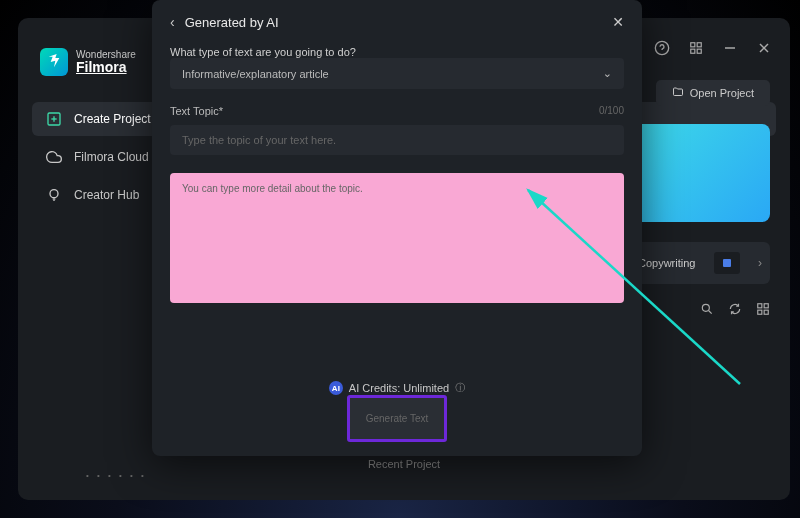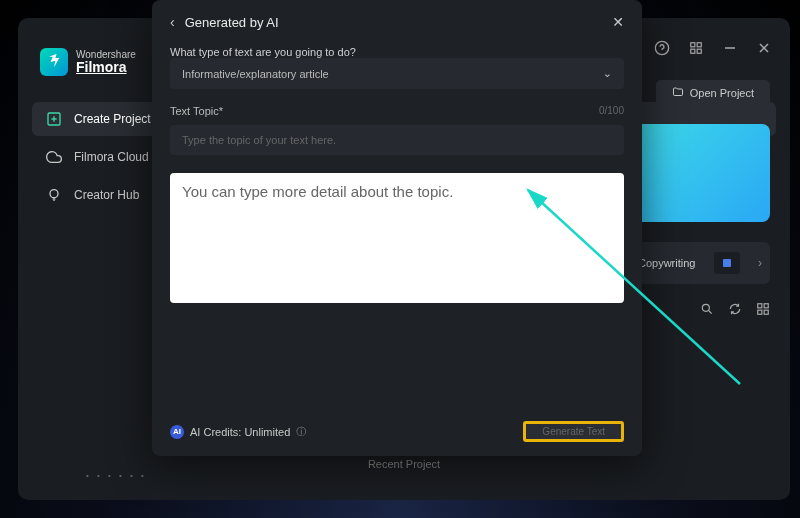--- a/index.html
+++ b/index.html
@@ -33,26 +33,26 @@
 .modal-head { display: flex; align-items: center; justify-content: space-between; margin-bottom: 16px; }
 .modal-head .left { display: flex; align-items: center; gap: 10px; }
 .modal-head .back { color: #ccc; font-size: 14px; }
 .modal-head .title { color: #e8e8e8; font-size: 13px; font-weight: 500; }
 .modal-head .close { color: #ccc; font-size: 14px; cursor: pointer; }
 .q1 { color: #d0d0d0; font-size: 11px; }
 .select-box { background: #262a30; border-radius: 4px; padding: 9px 12px; display: flex; justify-content: space-between; align-items: center; color: #bbb; font-size: 11px; margin-bottom: 16px; text-align: center; }
 .field-label { display: flex; justify-content: space-between; color: #bbb; font-size: 11px; margin-bottom: 8px; }
 .field-label .count { color: #666; font-size: 10px; }
 .input-line { background: #262a30; border-radius: 4px; padding: 9px 12px; color: #666; font-size: 11px; margin-bottom: 18px; }
-.textarea-box { background: #ffffff; border-radius: 4px; padding: 10px 12px; color: #666; font-size: 15px; height: 130px; margin-bottom: 60px; }
-.modal-footer { position: absolute; left: 18px; right: 18px; bottom: 14px; display: flex; align-items: center; justify-content: space-between; }
+.textarea-box { background: #f9a8d4; border-radius: 4px; padding: 10px 12px; color: #666; font-size: 10px; height: 130px; margin-bottom: 60px; }
+.modal-footer { position: absolute; left: 18px; right: 18px; bottom: 14px; display: flex; align-items: center; justify-content: flex-end; flex-direction: column; }
 .credits { display: flex; align-items: center; gap: 6px; color: #c8c8c8; font-size: 11px; }
 .credits .badge { width: 14px; height: 14px; border-radius: 50%; background: #3a5bd9; color: #fff; font-size: 8px; font-weight: bold; display: flex; align-items: center; justify-content: center; }
 .credits .info { color: #888; font-size: 10px; }
-.gen-btn { border: 3px solid #eab308; background: #2a2e34; color: #666; font-size: 10px; padding: 2px 16px; border-radius: 3px; }
+.gen-btn { border: 3px solid #6d28d9; background: #2a2e34; color: #666; font-size: 10px; padding: 15px 16px; border-radius: 3px; }
 
 
 .arrow-svg { position: absolute; left: 0; top: 0; pointer-events: none; }
 </style>
 </head>
 <body>
 
 <div class="app-bg"></div>
 
 <div class="main-window">

